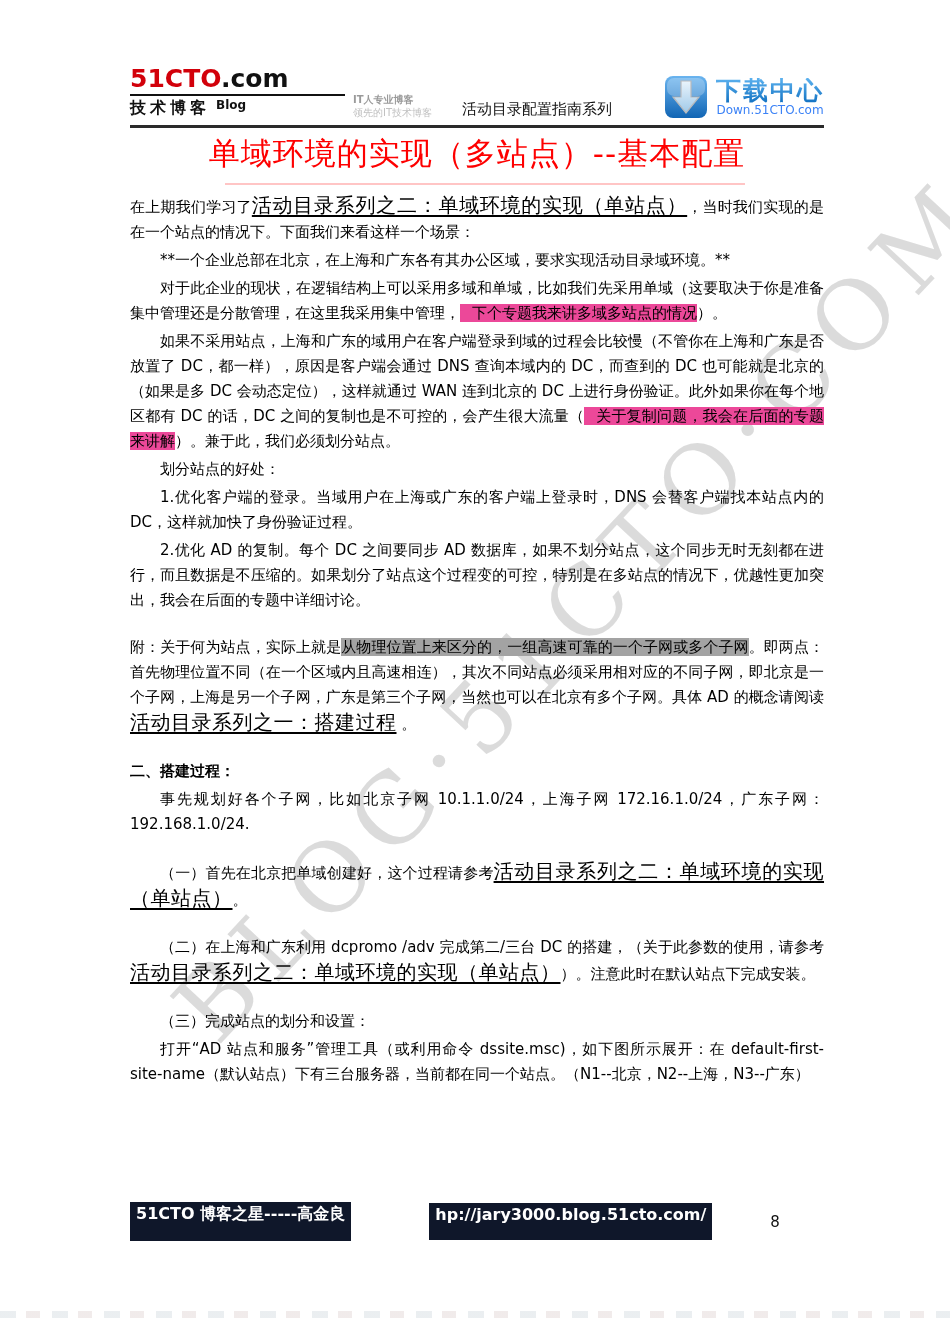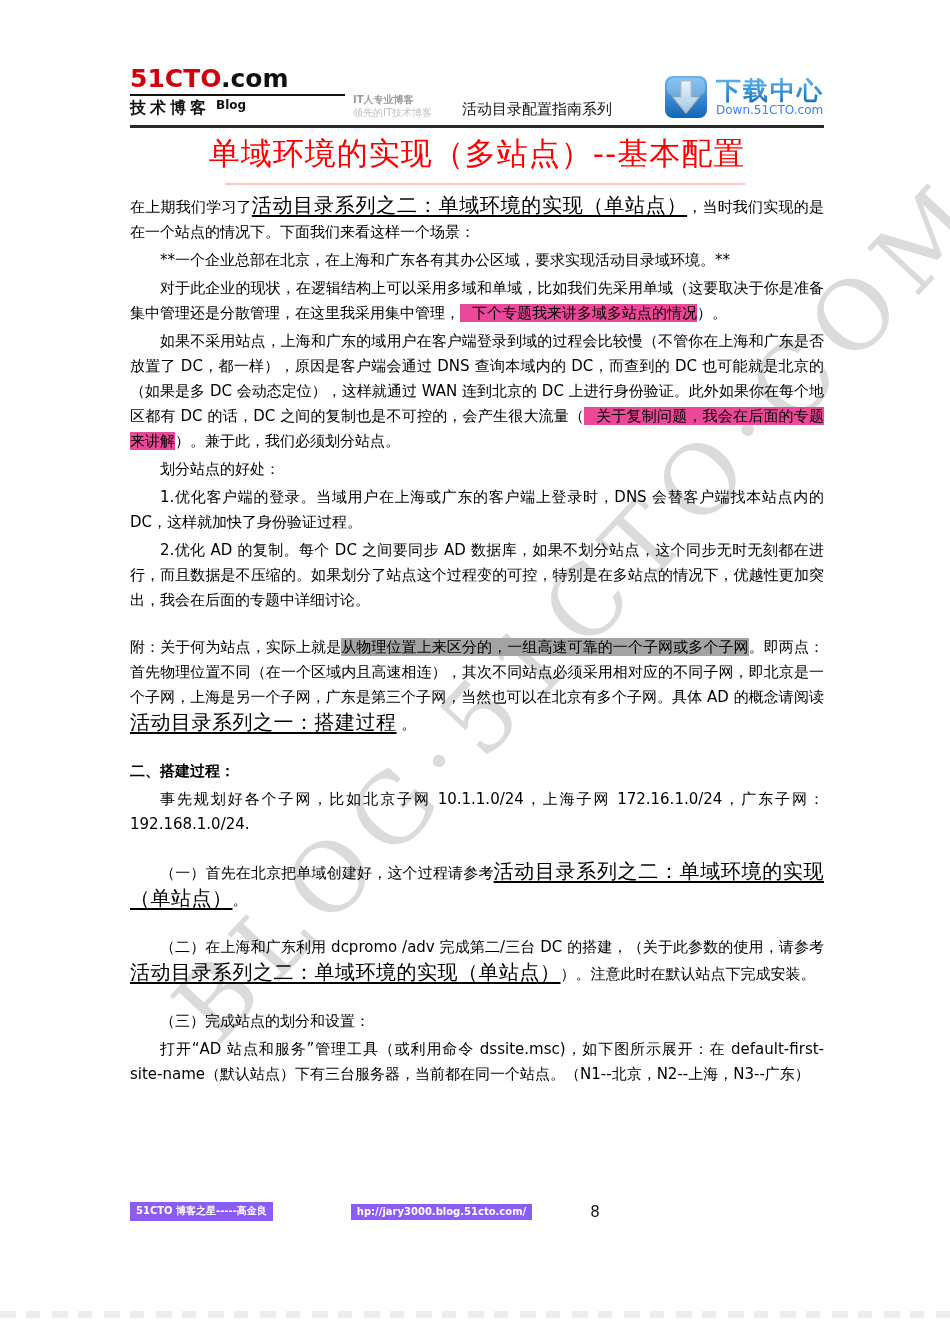--- a/index.html
+++ b/index.html
@@ -27,21 +27,21 @@
   .logo-brand .blk { color:#111; }
   .logo-row { border-top:2px solid #111; margin-top:3px; padding-top:2px; display:flex; align-items:flex-start; gap:6px; }
   .logo-cn { font-size:16px; font-weight:bold; letter-spacing:4px; color:#111; }
   .logo-blog { font-size:12px; font-weight:bold; color:#111; }
   .logo-tags { font-size:10px; color:#9a9a9a; line-height:1.25; font-weight:bold; }
   .logo-tags .t2 { color:#c0c0c0; font-weight:normal; }
   .logo-left-wrap { display:flex; align-items:flex-end; gap:8px; }
   .series-title { font-size:15px; color:#111; align-self:flex-end; margin-bottom:0; margin-left:30px; flex:1; }
   .logo-right { display:flex; align-items:center; gap:8px; }
   .dl-icon { width:44px; height:44px; }
-  .dl-texts { line-height:1.05; }
+  .dl-texts { line-height:1.05;text-align:center; }
   .dl-title { font-size:25px; font-weight:bold; color:#1a86d6; letter-spacing:2px;
               background:linear-gradient(#5db2ef,#0f6fc0); -webkit-background-clip:text; background-clip:text; -webkit-text-fill-color:transparent; }
   .dl-url { font-size:12px; color:#3b82f6; }
 
   
   .doc-title {
     position:absolute; left:130px; top:133px; width:694px; z-index:2;
     text-align:center; font-size:31px; font-weight:normal; color:#fe0000; letter-spacing:1px;
     white-space:nowrap;
   }
@@ -57,21 +57,21 @@
   .para.gap { margin-top:22px; }
   .para.bold { font-weight:bold; }
   .run-n {}
   .run-bold { font-weight:bold; }
   .run-link { font-size:20px; text-decoration:underline; text-underline-offset:3px; color:#000; cursor:pointer; letter-spacing:.5px; }
   .run-hl-yellow { background:#ec4899;padding-left:12px; }
   .run-hl-orange { background:#a3a3a3; }
 
   
   .footer { position:absolute; left:130px; top:1202px; width:694px; z-index:2; display:flex; align-items:center; }
-  .foot-box { background:#8b5cf6; color:#fff; font-weight:bold; font-size:10px; padding:2px 6px 3px; white-space:nowrap; }
+  .foot-box { background:#0f172a; color:#fff; font-weight:bold; font-size:16px; padding:2px 6px 16px; white-space:nowrap; }
   .foot-left { margin-right:78px; }
   .foot-page { font-size:15px; color:#111; margin-left:58px; }
 
   
   .bottom-strip {
     position:absolute; left:0; top:1311px; width:950px; height:7px; z-index:2; opacity:.18;
     background:repeating-linear-gradient(90deg,#8fa3b0 0 16px, transparent 16px 26px, #b0918f 26px 40px, transparent 40px 52px);
   }
 </style>
 </head>

